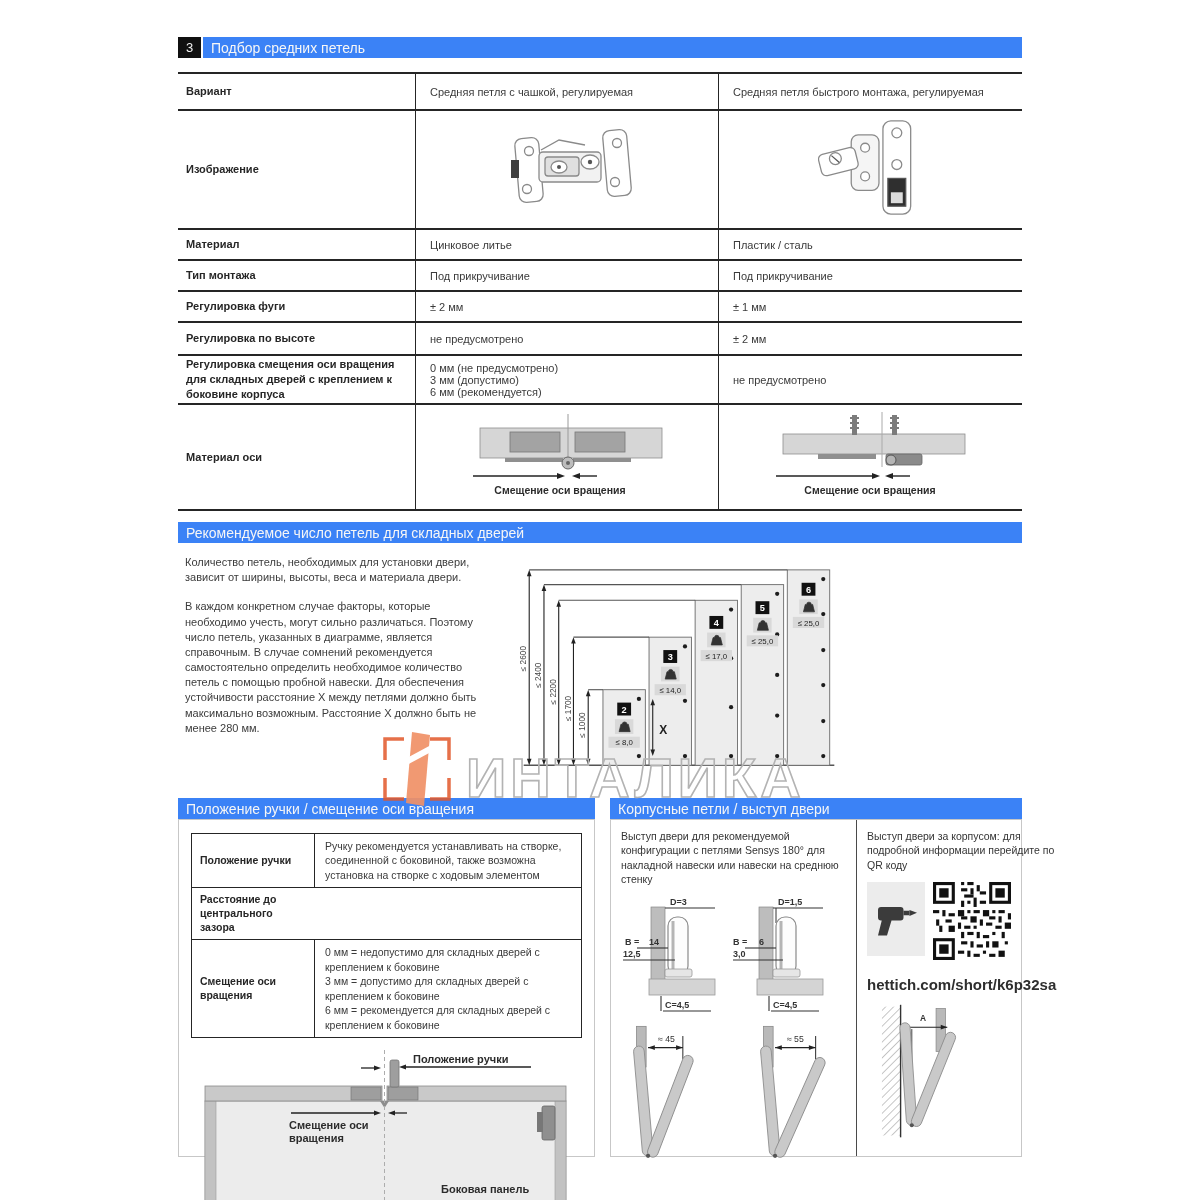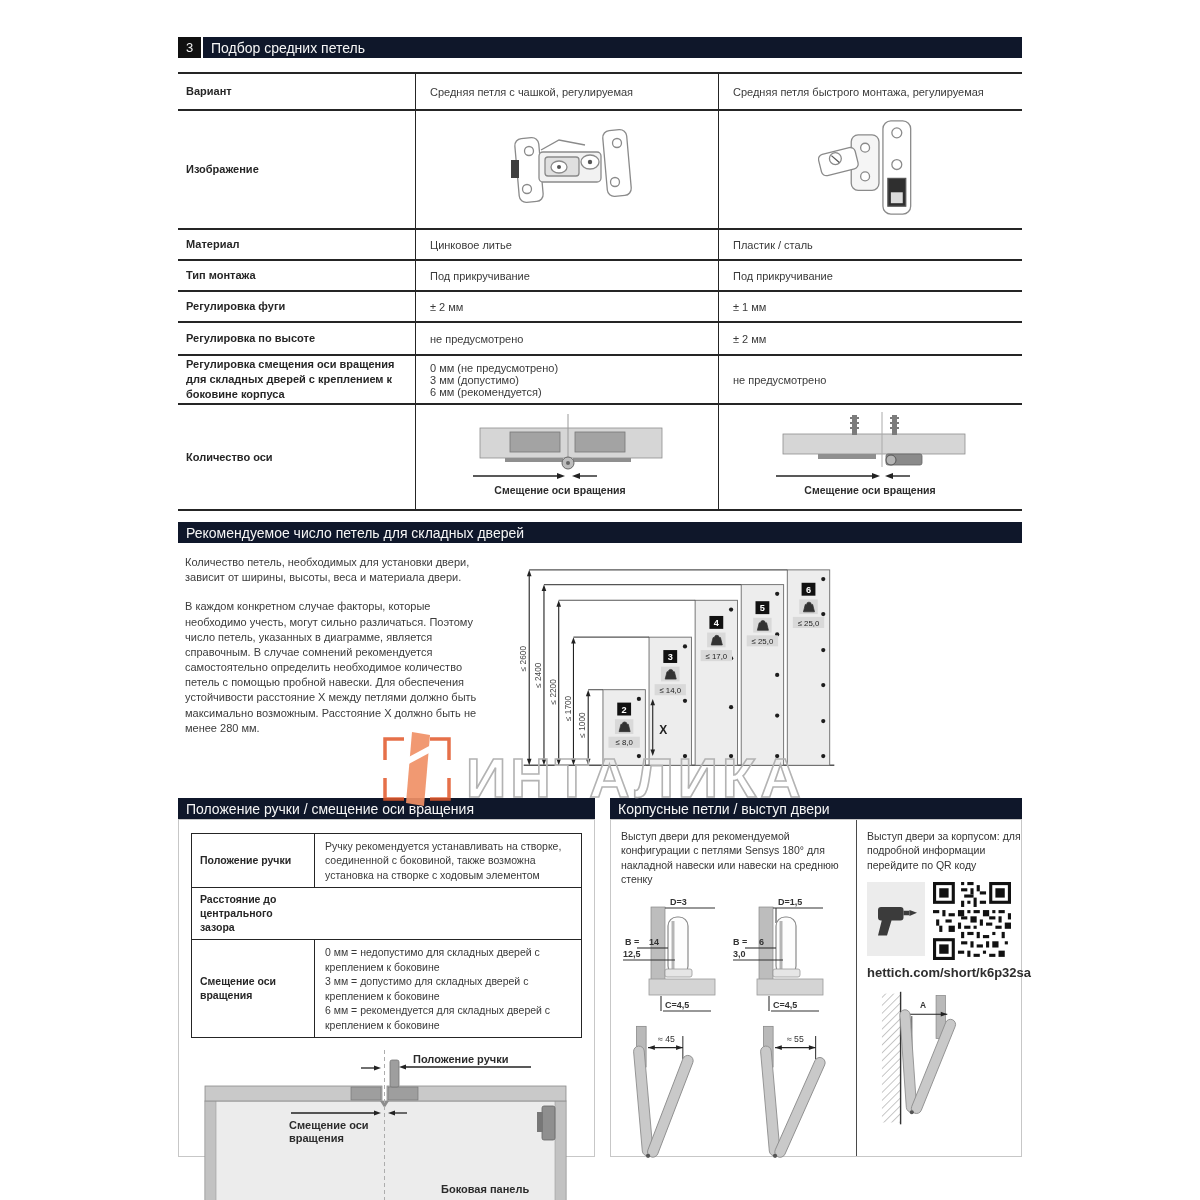--- a/index.html
+++ b/index.html
@@ -1,21 +1,21 @@
 <!DOCTYPE html>
 <html><head>
 <meta charset="utf-8">
 <style>
   html,body{margin:0;padding:0;background:#fff;}
   body{width:1200px;height:1200px;font-family:"Liberation Sans",sans-serif;color:#3a3a3a;position:relative;}
   .page{position:relative;width:844px;margin:0 auto;padding-top:37px;}
   
   .hdr{display:flex;height:21px;}
   .hdr-num{width:23px;background:#101010;color:#f2f2f2;font-size:13px;display:flex;align-items:center;justify-content:center;margin-right:2px;}
-  .hdr-bar{flex:1;background:#0f172a;color:#f6f6f6;font-size:14px;display:flex;align-items:center;padding-left:8px;}
+  .hdr-bar{flex:1;background:#3b82f6;color:#f6f6f6;font-size:14px;display:flex;align-items:center;padding-left:8px;}
   
   .t1{border-top:2px solid #252525;margin-top:14px;}
   .t1r{display:flex;border-bottom:2px solid #252525;align-items:center;}
   .t1l{width:237px;box-sizing:border-box;padding:4px 10px 4px 8px;font-weight:bold;font-size:11px;color:#262626;line-height:1.35;}
   .t1c{width:303px;box-sizing:border-box;border-left:1.5px solid #252525;padding:4px 4px 4px 14px;font-size:11px;align-self:stretch;display:flex;flex-direction:column;justify-content:center;}
   .t1c.last{width:304px;}
   .imgcell{align-items:center;}
   
   .s2{margin-top:11px;}
   .s2-body{display:flex;}
@@ -34,21 +34,21 @@
   .t3l{width:122px;box-sizing:border-box;padding:5px 8px;font-weight:bold;font-size:10.5px;color:#262626;line-height:1.3;}
   .t3v{flex:1;box-sizing:border-box;border-left:1.5px solid #252525;padding:5px 8px 5px 10px;font-size:10.5px;line-height:1.38;align-self:stretch;display:flex;flex-direction:column;justify-content:center;}
   .s4-body{display:flex;height:100%;}
   .s4-left{width:246px;box-sizing:border-box;padding:9px 8px 6px 10px;border-right:1.5px solid #4a4a4a;}
   .s4-right{flex:1;box-sizing:border-box;padding:9px 6px 6px 10px;}
   .s4 p{margin:0;font-size:10.5px;line-height:1.38;color:#343434;}
   .xrow{display:flex;margin-top:6px;}
   .arow{display:flex;gap:26px;margin-top:2px;}
   .qrrow{display:flex;gap:8px;margin-top:10px;align-items:flex-start;}
   .drillbox{width:58px;height:74px;background:#ececec;display:flex;align-items:center;justify-content:center;}
-  .qrlink{font-size:13px;font-weight:bold;color:#2e2e2e;margin-top:5px;}
+  .qrlink{font-size:15px;font-weight:bold;color:#2e2e2e;margin-top:16px;}
   svg text{font-family:"Liberation Sans",sans-serif;}
 </style>
 </head>
 <body>
 
 <div class="page">
 
   <section>
     <div class="hdr">
       <div class="hdr-num">3</div>
@@ -128,21 +128,21 @@
         <div class="t1l">Регулировка смещения оси вращения для складных дверей с креплением к боковине корпуса</div>
         <div class="t1c">
           <div>0 мм (не предусмотрено)</div>
           <div>3 мм (допустимо)</div>
           <div>6 мм (рекомендуется)</div>
         </div>
         <div class="t1c last">не предусмотрено</div>
       </div>
 
       <div class="t1r" style="height:104px">
-        <div class="t1l">Количество оси</div>
+        <div class="t1l">Материал оси</div>
         <div class="t1c imgcell">
           <svg width="235" height="95" viewBox="0 0 235 95">
             <rect x="25" y="18" width="182" height="30" fill="#d6d6d6" stroke="#8e8e8e" stroke-width="0.8"></rect>
             <rect x="55" y="22" width="50" height="20" fill="#a3a3a3" stroke="#777" stroke-width="0.8"></rect>
             <rect x="120" y="22" width="50" height="20" fill="#a3a3a3" stroke="#777" stroke-width="0.8"></rect>
             <rect x="50" y="48" width="58" height="4" fill="#8f8f8f"></rect>
             <rect x="118" y="48" width="58" height="4" fill="#8f8f8f"></rect>
             <line x1="113" y1="4" x2="113" y2="48" stroke="#9a9a9a" stroke-width="1"></line>
             <circle cx="113" cy="53" r="6" fill="#bdbdbd" stroke="#666" stroke-width="1"></circle>
             <circle cx="113" cy="53" r="2" fill="#666"></circle>

